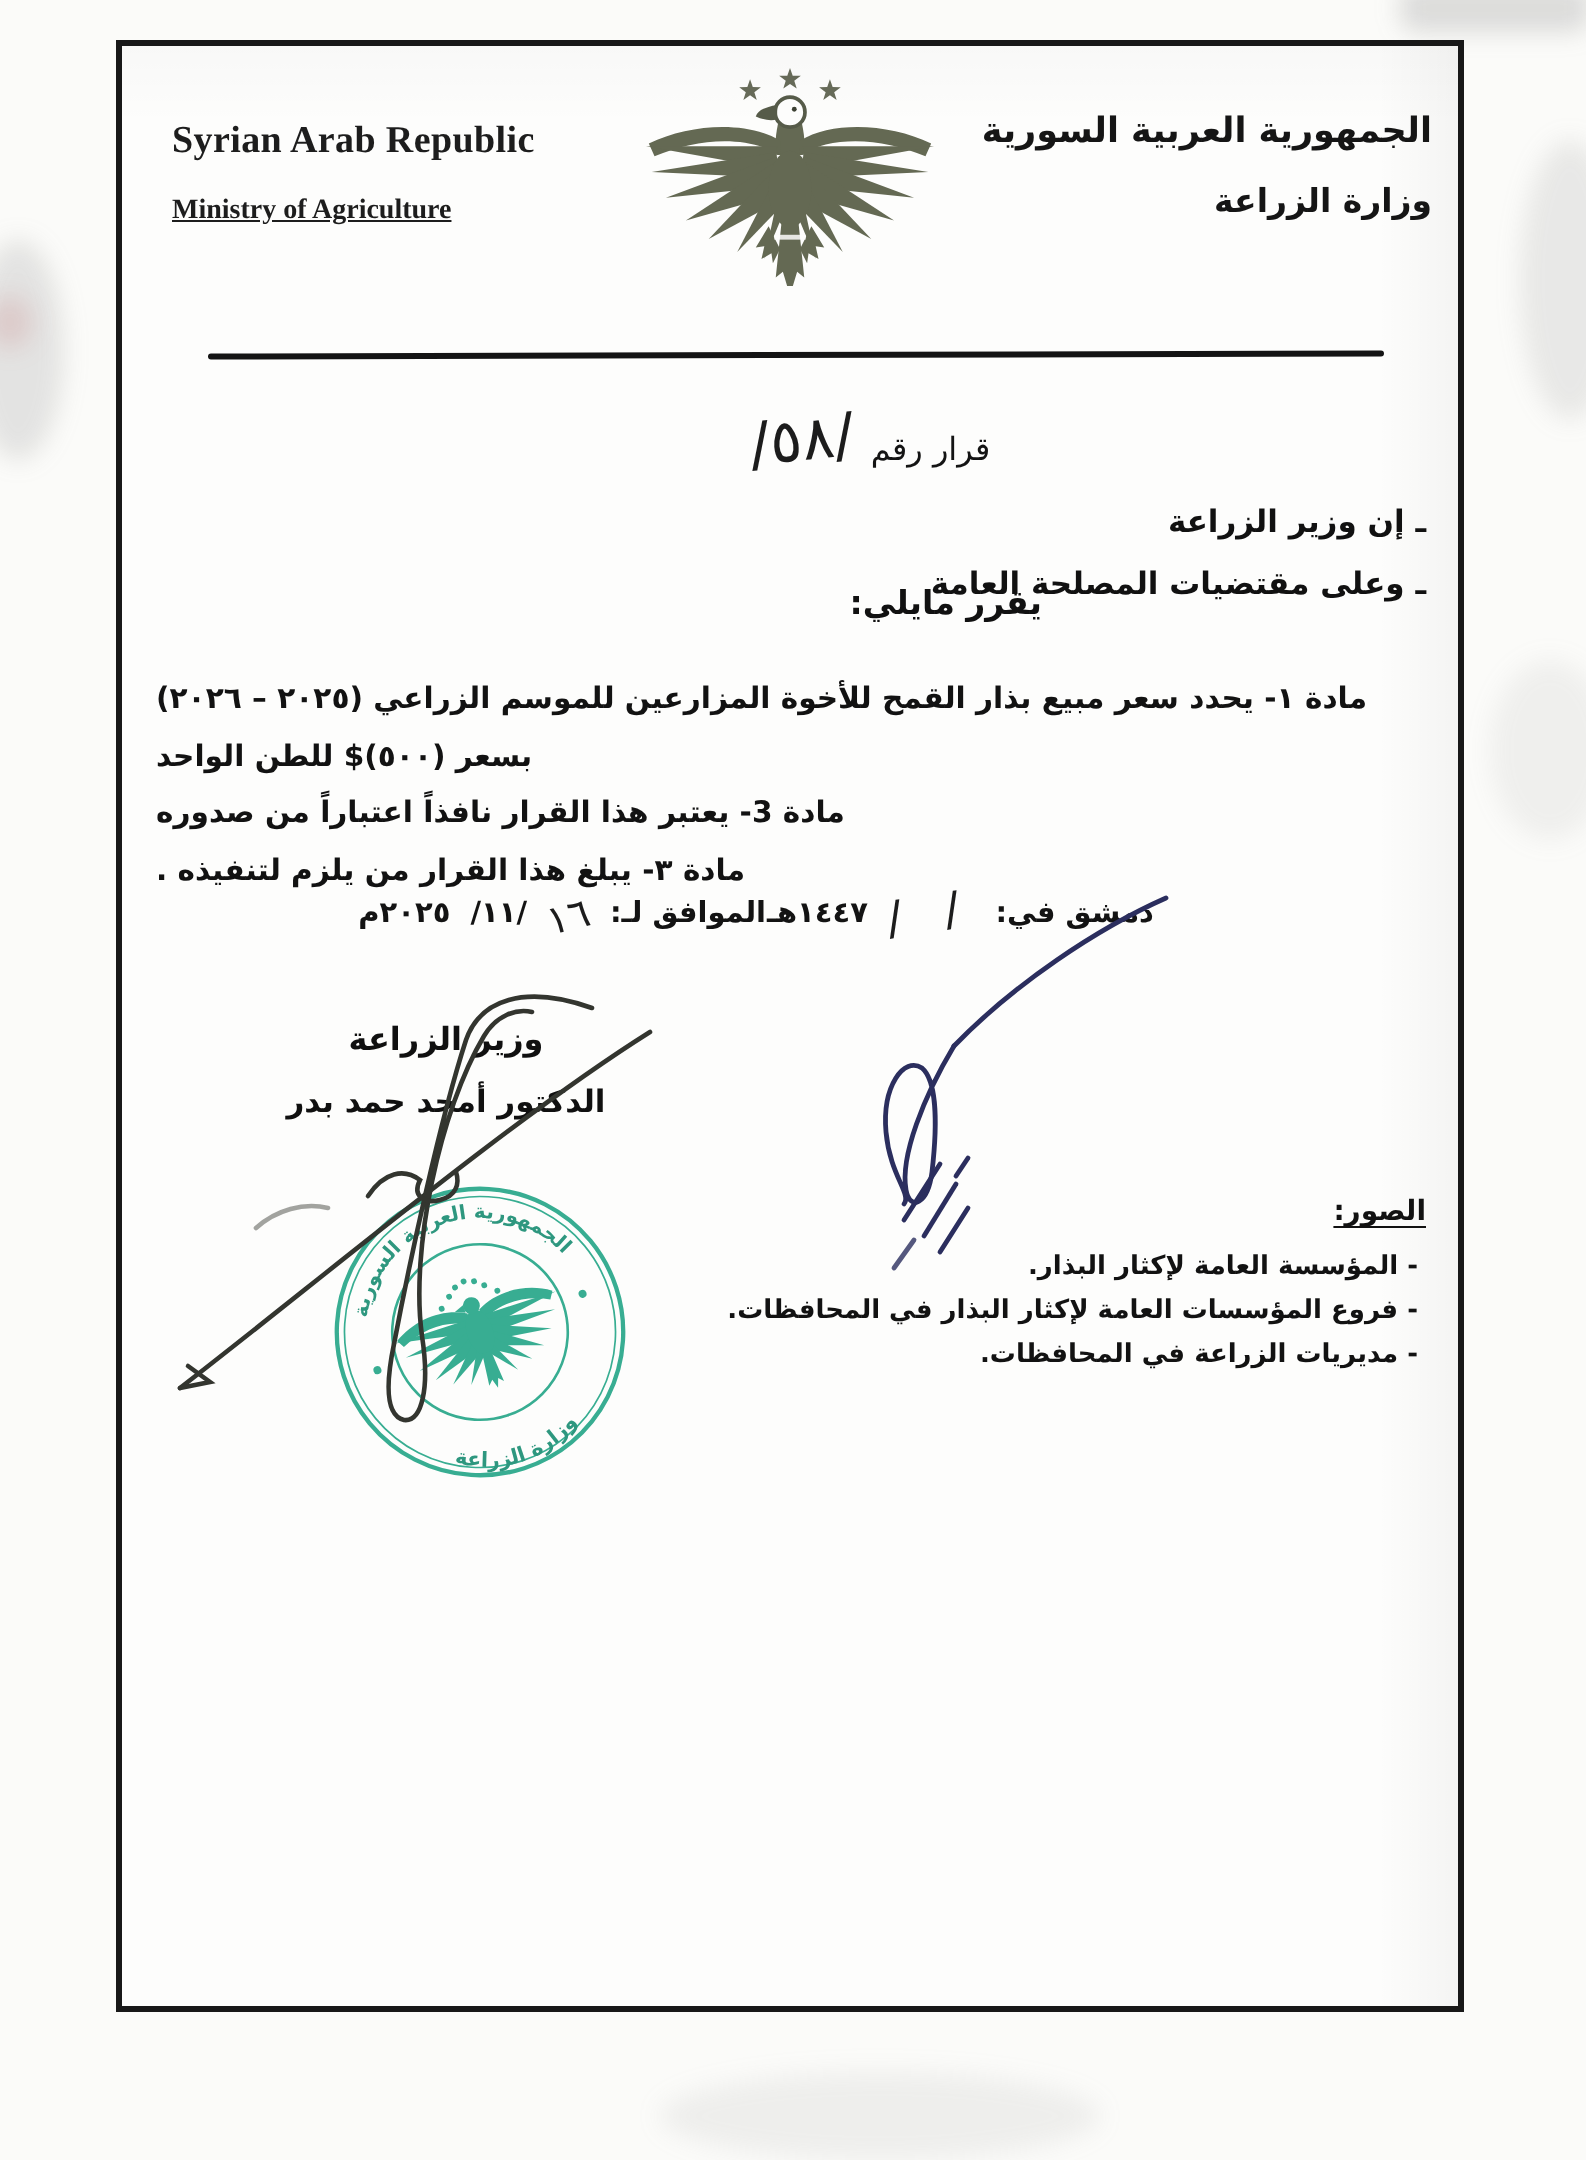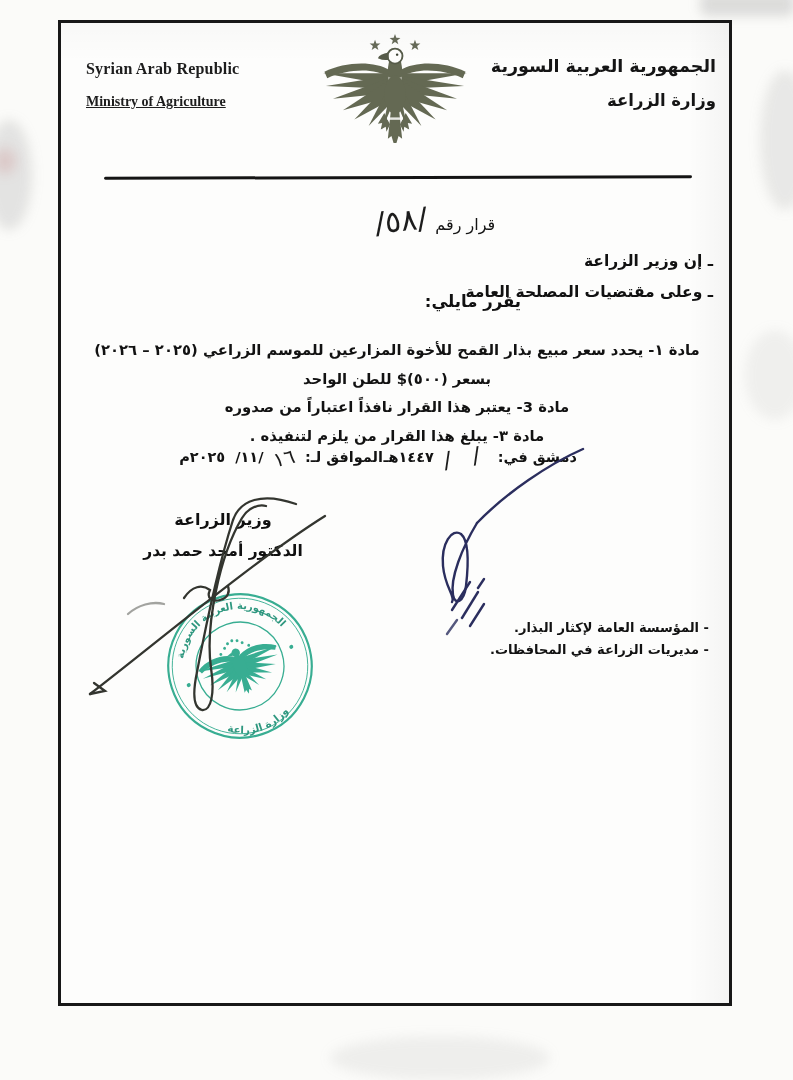--- a/index.html
+++ b/index.html
@@ -24,58 +24,58 @@
   .page{
     left:58px;top:20px;width:668px;height:980px;
     background:linear-gradient(to left, rgba(0,0,0,0.035), rgba(0,0,0,0) 6%),
                linear-gradient(to bottom, rgba(0,0,0,0.02), rgba(0,0,0,0) 4%),
                #fdfdfc;
     border:3px solid #181818;
   }
 
   
   .en-block{left:86px;top:60px;color:#1d1d1d;font-family:"Liberation Serif",serif;}
-  .en-title{font-size:16px;font-weight:600;letter-spacing:.2px;}
+  .en-title{font-size:19px;font-weight:600;letter-spacing:.2px;}
   .en-sub{font-size:14px;font-weight:700;margin-top:16px;text-decoration:underline;}
   .ar-block{right:77px;top:56px;text-align:right;direction:rtl;color:#151515;}
   .ar-title{font-size:17.5px;font-weight:700;}
   .ar-sub{font-size:16.5px;font-weight:700;margin-top:15px;}
   .emblem{left:313px;top:26px;}
   .divider{left:104px;top:176px;width:588px;height:2.5px;background:#141414;border-radius:2px;transform:rotate(-0.15deg);}
 
   
   .decision-row{left:330px;top:205px;width:210px;display:flex;direction:rtl;justify-content:center;align-items:flex-start;gap:8px;color:#141414;}
   .decision-label{font-size:16px;font-weight:400;padding-top:10px;}
   .decision-number{font-size:30px;font-weight:400;transform:rotate(-6deg) translateY(-2px);letter-spacing:2px;font-family:"DejaVu Sans",sans-serif;}
 
   
   .preamble{right:80px;top:246px;direction:rtl;text-align:right;font-size:15.5px;font-weight:700;line-height:31px;color:#111;}
   .decides{right:272px;top:292px;direction:rtl;font-size:16.5px;font-weight:700;color:#111;}
 
   
-  .articles{left:78px;top:336px;width:638px;direction:rtl;text-align:center;font-size:14.8px;font-weight:700;line-height:28.5px;color:#121212;}
+  .articles{left:78px;top:336px;width:638px;direction:rtl;text-align:left;font-size:14.8px;font-weight:700;line-height:28.5px;color:#121212;}
   .art-indent{margin-left:auto;margin-right:218px;}
 
   
   .dateline{top:449px;display:flex;direction:rtl;align-items:flex-start;gap:10px;font-size:14.5px;font-weight:700;color:#131313;}
   .dl-hijri{right:216px;}
   .dl-greg{right:410px;}
   .hw{font-weight:400;color:#1c1c1c;}
   .hw-slashes{font-size:23px;letter-spacing:7px;transform:rotate(-9deg) translateY(-5px);display:inline-block;}
   .hw-day{font-size:20px;transform:rotate(-14deg) translateY(-3px);display:inline-block;}
 
   
   .sig-block{left:128px;top:510px;width:190px;text-align:center;direction:rtl;color:#101010;}
   .sig-title{font-size:16px;font-weight:700;}
   .sig-name{font-size:15.5px;font-weight:700;margin-top:13px;}
 
   
   .copies{right:80px;top:598px;direction:rtl;text-align:right;color:#121212;}
   .copies-label{font-size:14px;font-weight:700;text-decoration:underline;text-underline-offset:3px;}
-  .copies-list{margin-top:19px;font-size:13px;font-weight:700;line-height:22px;}
+  .copies-list{margin-top:9px;font-size:13px;font-weight:700;line-height:22px;}
   .copies-item::before{content:"-  ";font-weight:700;}
   .copies-item{padding-right:4px;}
 
   
   .stamp{left:163px;top:589px;width:154px;height:154px;transform:rotate(-18deg);opacity:.93;}
   .stamp text{font-family:"DejaVu Sans",sans-serif;font-weight:700;}
 
   
   .ink{left:0;top:0;pointer-events:none;}
 </style>
@@ -176,22 +176,24 @@
   <span>/١١/</span>
   <span>٢٠٢٥م</span>
 </div>
 
 <div class="abs sig-block">
   <div class="sig-title">وزير الزراعة</div>
   <div class="sig-name">الدكتور أمجد حمد بدر</div>
 </div>
 
 <div class="abs copies">
+  <div class="copies-label">الصور:</div>
   <div class="copies-list">
     <div class="copies-item">المؤسسة العامة لإكثار البذار.</div>
+    <div class="copies-item">فروع المؤسسات العامة لإكثار البذار في المحافظات.</div>
     <div class="copies-item">مديريات الزراعة في المحافظات.</div>
   </div>
 </div>
 
 <svg class="abs stamp" viewBox="0 0 200 200">
   <defs>
     <path id="arcTop" d="M 26,100 A 74,74 0 0 1 174,100" fill="none"></path>
     <path id="arcBottom" d="M 40,157 A 73,73 0 0 0 160,157" fill="none"></path>
   </defs>
   <g stroke="var(--stamp-color,#2aa88a)" fill="none">

